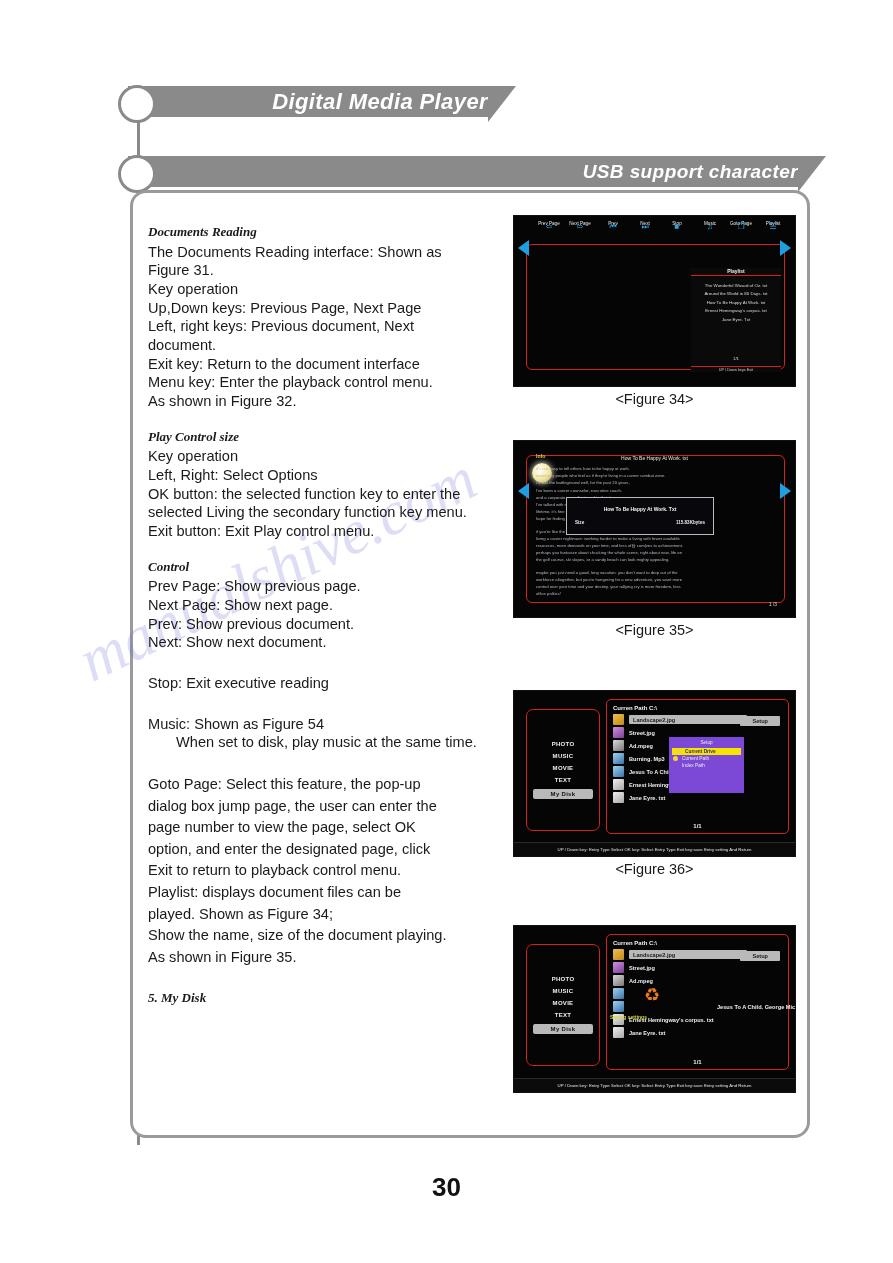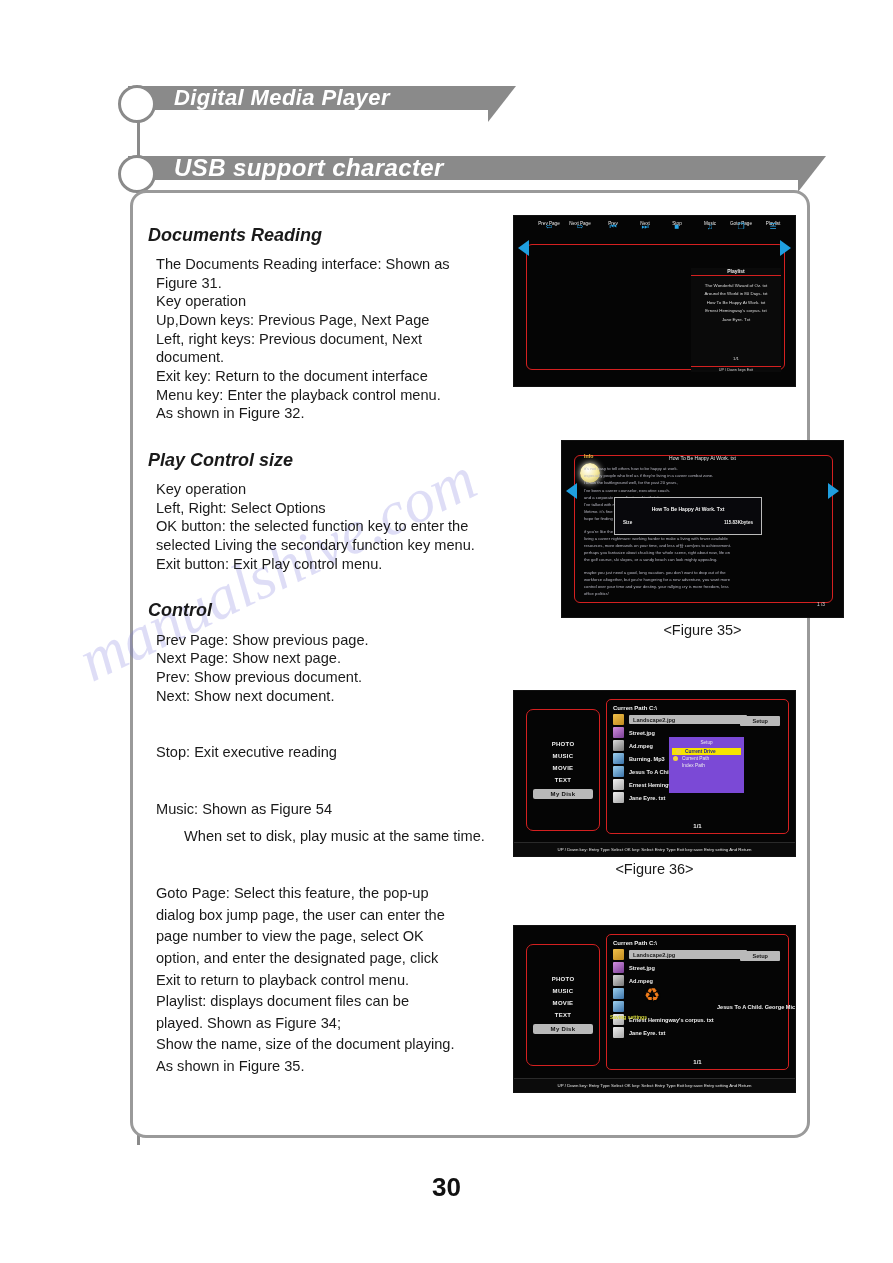--- a/index.html
+++ b/index.html
@@ -17,33 +17,34 @@
   }
 
   
   .spine{
     position:absolute;left:137px;top:100px;width:3px;height:1045px;
     background:#8a8a8a;
   }
 
   
   .bar{
-    position:absolute;height:24px;background:#8a8a8a;
+    position:absolute;height:31px;background:#8a8a8a;
     color:#ffffff;font-weight:bold;font-style:italic;
     display:flex;align-items:center;
     letter-spacing:.4px;
+    justify-content:flex-end;
   }
   .bar .bar-label{padding-left:46px;white-space:nowrap;}
   .bar .notch{
     position:absolute;right:-28px;top:0;width:0;height:0;
     border-left:28px solid #8a8a8a;
     border-bottom:36px solid transparent;
   }
   #bar1{left:128px;top:86px;width:360px;font-size:22px;}
-  #bar2{left:128px;top:156px;width:670px;font-size:24px;}
+  #bar2{left:128px;top:156px;width:670px;font-size:19px;}
 
   .bar-circle{
     position:absolute;width:38px;height:38px;border-radius:50%;
     background:#ffffff;border:3px solid #8a8a8a;box-sizing:border-box;
   }
   #circle1{left:118px;top:85px;}
   #circle2{left:118px;top:155px;}
 
   
   .content-frame{
@@ -51,25 +52,25 @@
     border:3px solid #9a9a9a;border-radius:16px;box-sizing:border-box;
     background:#ffffff;
   }
 
   
   .textcol{
     position:absolute;left:148px;top:224px;width:352px;
     color:#1a1a1a;
   }
   .h-sec{
-    font-size:18px;font-weight:bold;font-style:italic;
-    margin:0 0 2px 0;line-height:1.28;
+    font-size:13px;font-weight:bold;font-style:italic;
+    margin:0 0 2px 0;line-height:1.28;font-family:Liberation Serif, serif;
   }
   .p{
-    font-size:14.6px;line-height:1.28;margin:8px;
+    font-size:14.6px;line-height:1.28;margin:0;
     white-space:pre-line;
   }
   .p.loose{line-height:1.48;}
   .gap-md{height:18px;}
   .gap-lg{height:22px;}
   .indent{display:inline-block;padding-left:28px;}
 
   
   .fig{
     position:absolute;left:513px;
@@ -78,21 +79,21 @@
   .tv{
     width:283px;background:#050505;position:relative;overflow:hidden;
     border:1px solid #111;box-sizing:border-box;
   }
   .fig-cap{
     text-align:center;font-size:14.5px;color:#1a1a1a;margin-top:4px;
     font-family:"Liberation Sans", sans-serif;
   }
   #fig34{top:215px;}
   #fig34 .tv{height:172px;}
-  #fig35{top:440px;margin-left:48px;}
+  #fig35{top:440px;}
   #fig35 .tv{height:178px;}
   #fig36{top:690px;}
   #fig36 .tv{height:167px;}
   #fig37{top:925px;}
   #fig37 .tv{height:168px;}
 
   
   .redbox{position:absolute;border:1.5px solid #d42020;box-sizing:border-box;}
 
   
@@ -290,20 +291,21 @@
 page number to view the page, select OK
 option, and enter the designated page, click
 Exit to return to playback control menu.
 Playlist: displays document files can be
 played. Shown as Figure 34;
 Show the name, size of the document playing.
  As shown in Figure 35.</p>
 
     <div class="gap-lg"></div>
 
+    <h3 class="h-sec">5. My Disk</h3>
   </div>
 
   <div class="fig" id="fig34">
     <div class="tv">
       <div class="redbox" style="left:12px;top:28px;right:10px;bottom:16px;border-radius:6px;"></div>
 
       <div class="navarrow l"></div>
       <div class="navarrow r"></div>
 
       <div class="tb">
@@ -347,20 +349,21 @@
           <div class="pl-item">The Wonderful Wizard of Oz. txt</div>
           <div class="pl-item">Around the World in 80 Days. txt</div>
           <div class="pl-item">How To Be Happy At Work. txt</div>
           <div class="pl-item">Ernest Hemingway's corpus. txt</div>
           <div class="pl-item">Jane Eyre. Txt</div>
         </div>
         <div class="pl-page">1/1</div>
         <div class="pl-foot">UP / Down keys   Exit</div>
       </div>
     </div>
+    <div class="fig-cap">&lt;Figure 34&gt;</div>
   </div>
 
   <div class="fig" id="fig35">
     <div class="tv">
       <div class="redbox" style="left:12px;top:14px;right:10px;bottom:14px;border-radius:6px;"></div>
 
       <div class="navarrow l" style="top:42px;"></div>
       <div class="navarrow r" style="top:42px;"></div>
 
       <div class="doc-info">Info</div>

